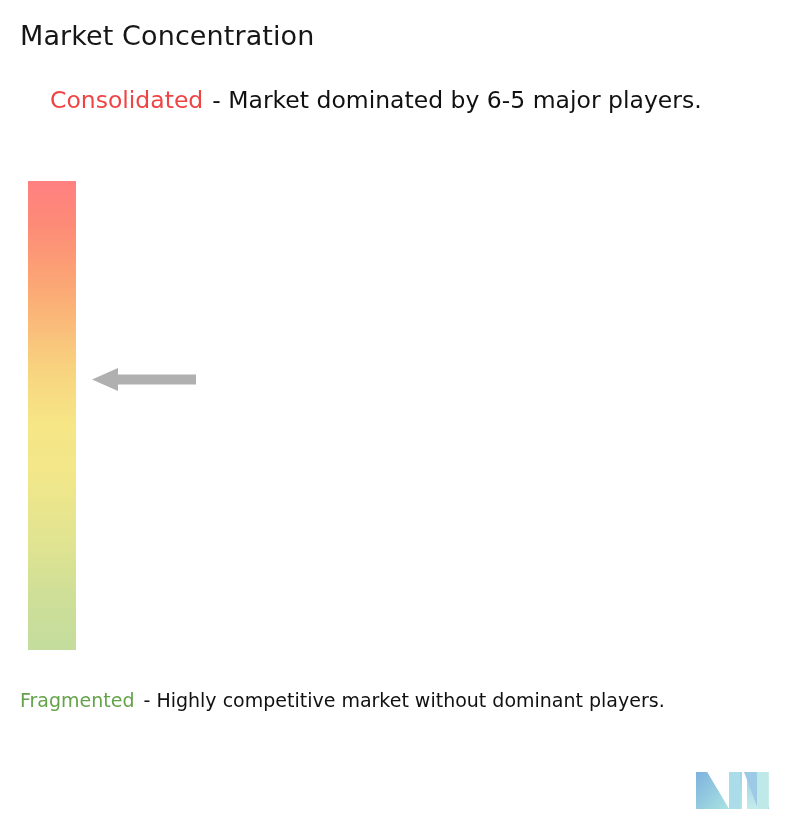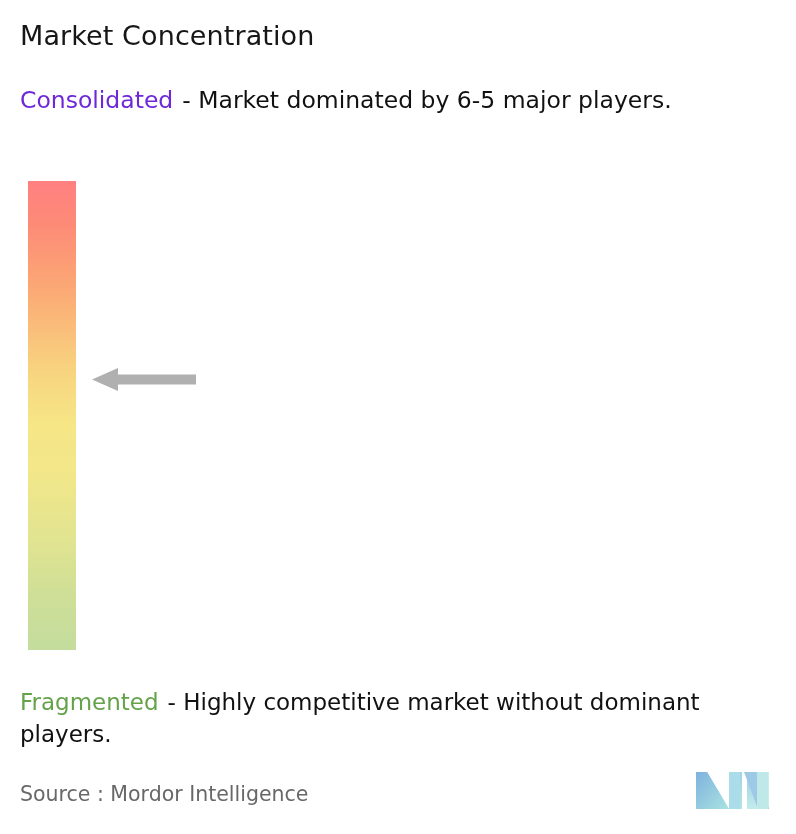--- a/index.html
+++ b/index.html
@@ -39,21 +39,22 @@
   .caption-top {
     position: absolute;
     left: 20px;
     top: 84px;
     width: 756px;
     font-size: 23.5px;
     line-height: 1.37;
     color: #111111;
   }
   .kw-consolidated {
-    color: #6d28d9;
+    color: #ef4444;
+    margin-left: 30px;
   }
   .kw-fragmented {
     color: #64a34a;
   }
   .kw-gap {
     display: inline-block;
     width: 9px;
   }
 
   
@@ -98,21 +99,21 @@
     color: #111111;
     white-space: pre-line;
   }
 
   
   .caption-bottom {
     position: absolute;
     left: 20px;
     top: 687px;
     width: 766px;
-    font-size: 23px;
+    font-size: 19px;
     line-height: 1.37;
     color: #111111;
   }
 
   
   .source {
     position: absolute;
     left: 20px;
     top: 782px;
     font-size: 20.5px;
@@ -146,21 +147,20 @@
     <svg width="104" height="25" viewBox="0 0 104 25">
       <polygon points="0,12.5 26,1 26,7.5 104,7.5 104,17.5 26,17.5 26,24" fill="#b0b0b0"></polygon>
     </svg>
   </div>
 
 
   <div class="caption-bottom">
     <span class="kw-fragmented">Fragmented</span><span class="kw-gap"></span><span>- Highly competitive market without dominant players.</span>
   </div>
 
-  <div class="source">Source :  Mordor Intelligence</div>
 
   <div class="logo">
     <svg width="78" height="44" viewBox="0 0 78 44">
       <defs>
         <linearGradient id="lgA" x1="0" y1="0" x2="1" y2="1">
           <stop offset="0%" stop-color="#7fb2de"></stop>
           <stop offset="100%" stop-color="#a9e3e1"></stop>
         </linearGradient>
         <linearGradient id="lgB" x1="0" y1="0" x2="1" y2="1">
           <stop offset="0%" stop-color="#8fc3e3"></stop>

